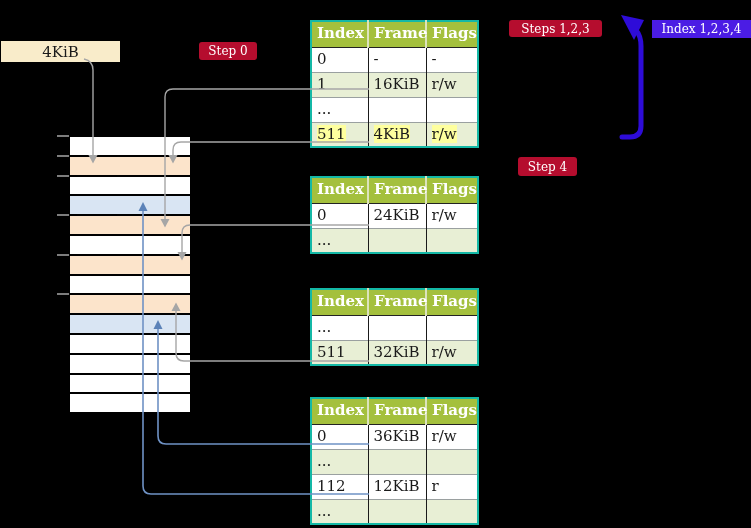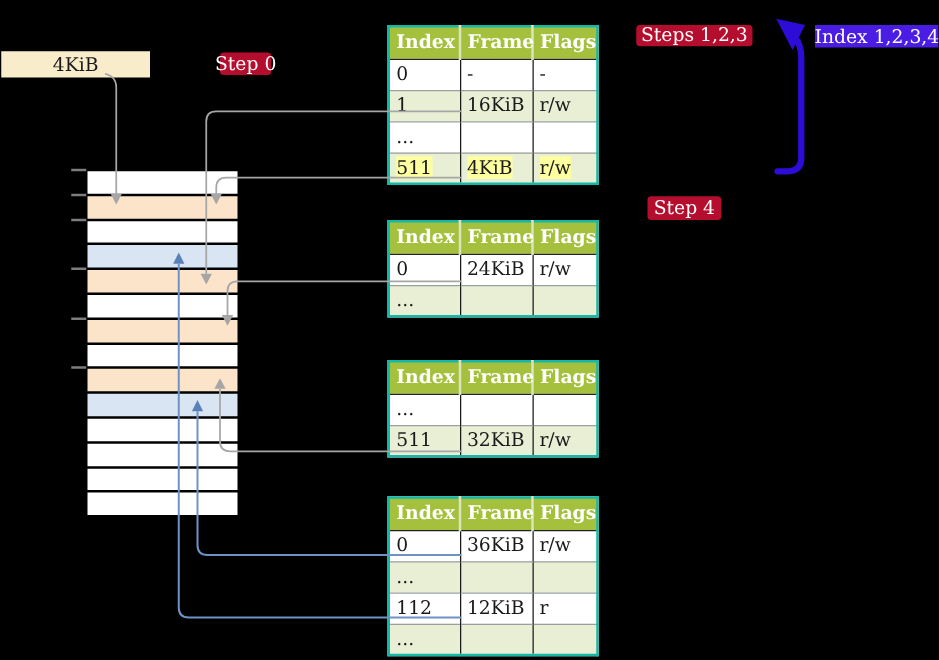--- a/index.html
+++ b/index.html
@@ -5,21 +5,21 @@
   html,body{margin:0;padding:0;background:#000;}
   #stage{position:relative;width:751px;height:528px;background:#000;overflow:hidden;
          font-family:"DejaVu Serif","Liberation Serif",serif;}
   
   .mem-row{position:absolute;left:70px;width:120px;height:17.8px;}
   .c-white{background:#ffffff;}
   .c-peach{background:#fce4cb;}
   .c-blue{background:#d9e5f3;}
   .tick{position:absolute;left:57px;width:12px;height:2px;background:#7d7d7d;}
   
-  .tag{position:absolute;color:#fff;font-size:15px;line-height:1;display:flex;
+  .tag{position:absolute;color:#fff;font-size:12px;line-height:1;display:flex;
        align-items:center;justify-content:center;white-space:nowrap;}
   .tag.red{background:#b50d2e;border-radius:3px;}
   .tag.blue{background:#4b1ce4;}
   .cream-box{position:absolute;left:1px;top:41px;width:119px;height:21px;background:#f9ecca;
        color:#1a1a1a;font-size:15px;display:flex;align-items:center;justify-content:center;}
   
   table.ptable{position:absolute;left:310px;border-collapse:collapse;table-layout:fixed;
        width:167px;background:#fff;border:2px solid #14b8a6;font-size:15px;color:#1a1a1a;}
   .ptable th{background:#a4c03d;color:#fff;font-weight:bold;text-align:left;
        height:26px;box-sizing:border-box;padding:0 2px 2px 5px;
@@ -57,21 +57,21 @@
     <div class="tick" style="top:135.0px"></div>
     <div class="tick" style="top:154.8px"></div>
     <div class="tick" style="top:174.6px"></div>
     <div class="tick" style="top:214.2px"></div>
     <div class="tick" style="top:253.8px"></div>
     <div class="tick" style="top:293.4px"></div>
   </div>
 
   <div class="cream-box">4KiB</div>
 
-  <div class="tag red" style="left:176px;top:42px;width:41px;height:18px;">Step 0</div>
+  <div class="tag red" style="left:199px;top:42px;width:58px;height:18px;">Step 0</div>
   <div class="tag red" style="left:518px;top:157px;width:59px;height:19px;text-align:right;">Step 4</div>
   <div class="tag red" style="left:509px;top:20px;width:93px;height:17px;">Steps 1,2,3</div>
   <div class="tag blue" style="left:652px;top:20px;width:99px;height:18px;">Index 1,2,3,4</div>
 
   <table class="ptable" style="top:20px;">
     <colgroup>
         <col class="ci">
         <col class="cf">
         <col class="cg">
       </colgroup>

